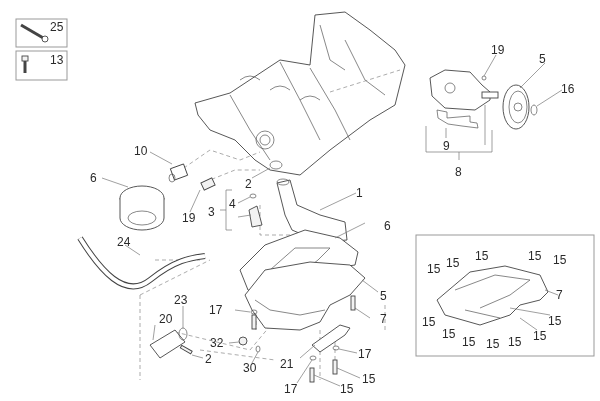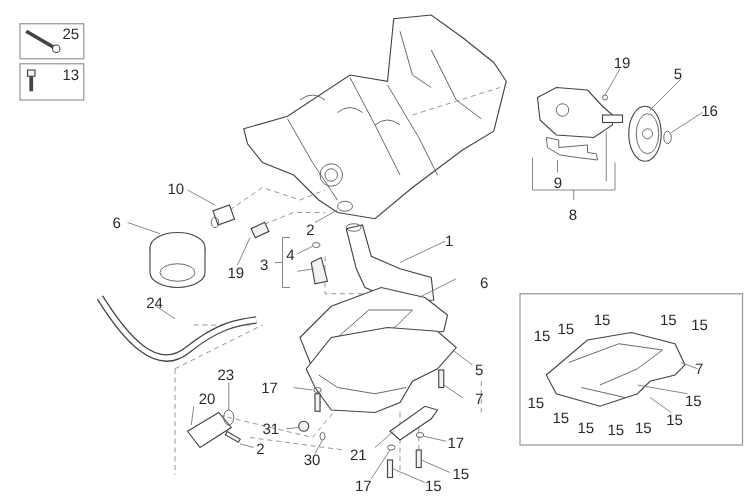--- a/index.html
+++ b/index.html
@@ -192,21 +192,21 @@
 <span class="lbl" style="left:539px;top:53px">5</span>
 <span class="lbl" style="left:561px;top:83px">16</span>
 <span class="lbl" style="left:209px;top:304px">17</span>
 <span class="lbl" style="left:358px;top:348px">17</span>
 <span class="lbl" style="left:284px;top:383px">17</span>
 <span class="lbl" style="left:362px;top:373px">15</span>
 <span class="lbl" style="left:340px;top:383px">15</span>
 <span class="lbl" style="left:182px;top:212px">19</span>
 <span class="lbl" style="left:491px;top:44px">19</span>
 <span class="lbl" style="left:159px;top:313px">20</span>
-<span class="lbl" style="left:210px;top:337px">31</span>
+<span class="lbl" style="left:210px;top:337px">32</span>
 <span class="lbl" style="left:243px;top:362px">30</span>
 <span class="lbl" style="left:174px;top:294px">23</span>
 <span class="lbl" style="left:117px;top:236px">24</span>
 <span class="lbl" style="left:280px;top:358px">21</span>
 
 
 <span class="lbl" style="left:427px;top:263px">15</span>
 <span class="lbl" style="left:446px;top:257px">15</span>
 <span class="lbl" style="left:475px;top:250px">15</span>
 <span class="lbl" style="left:528px;top:250px">15</span>

